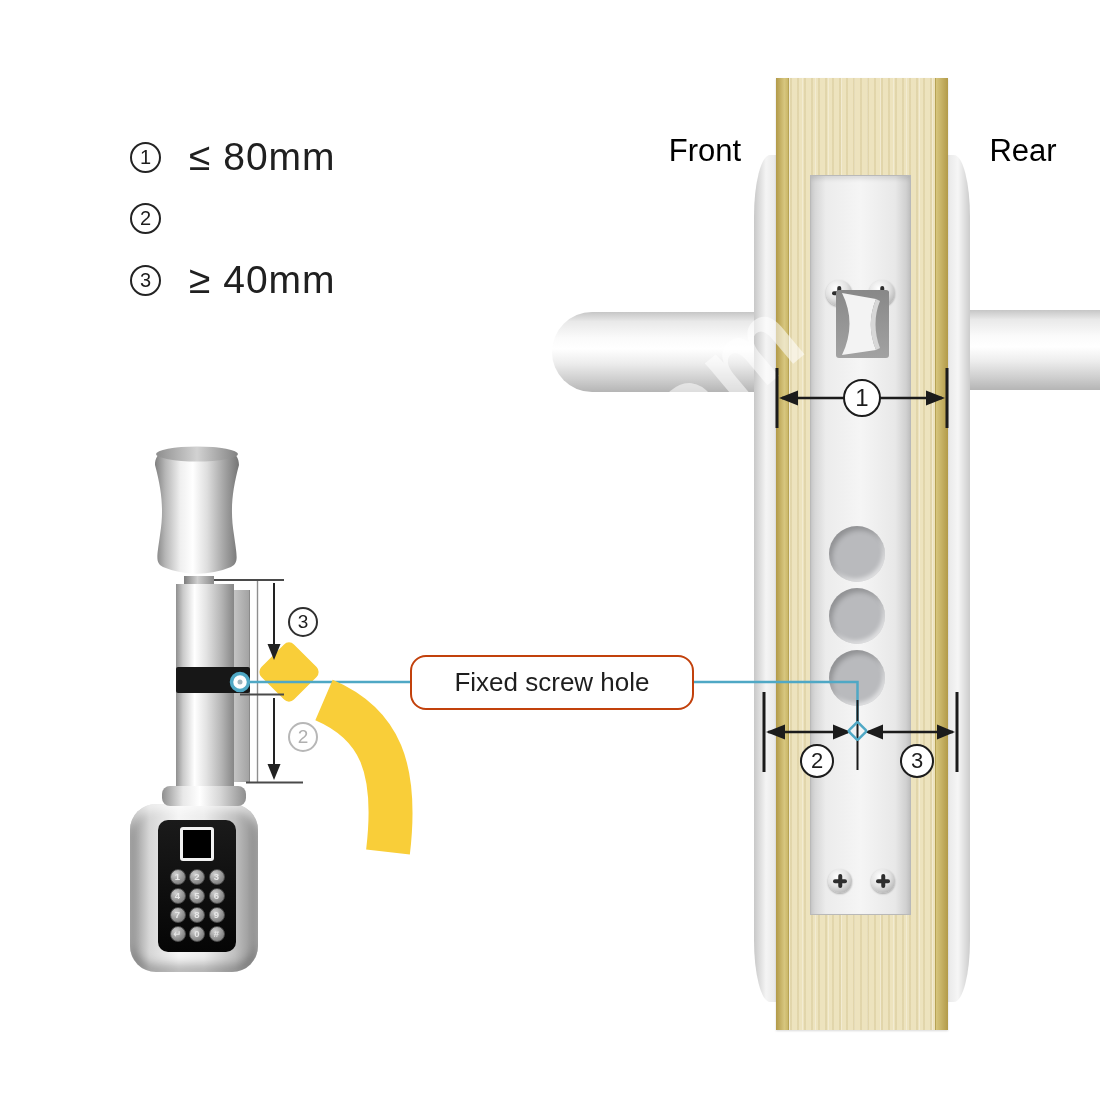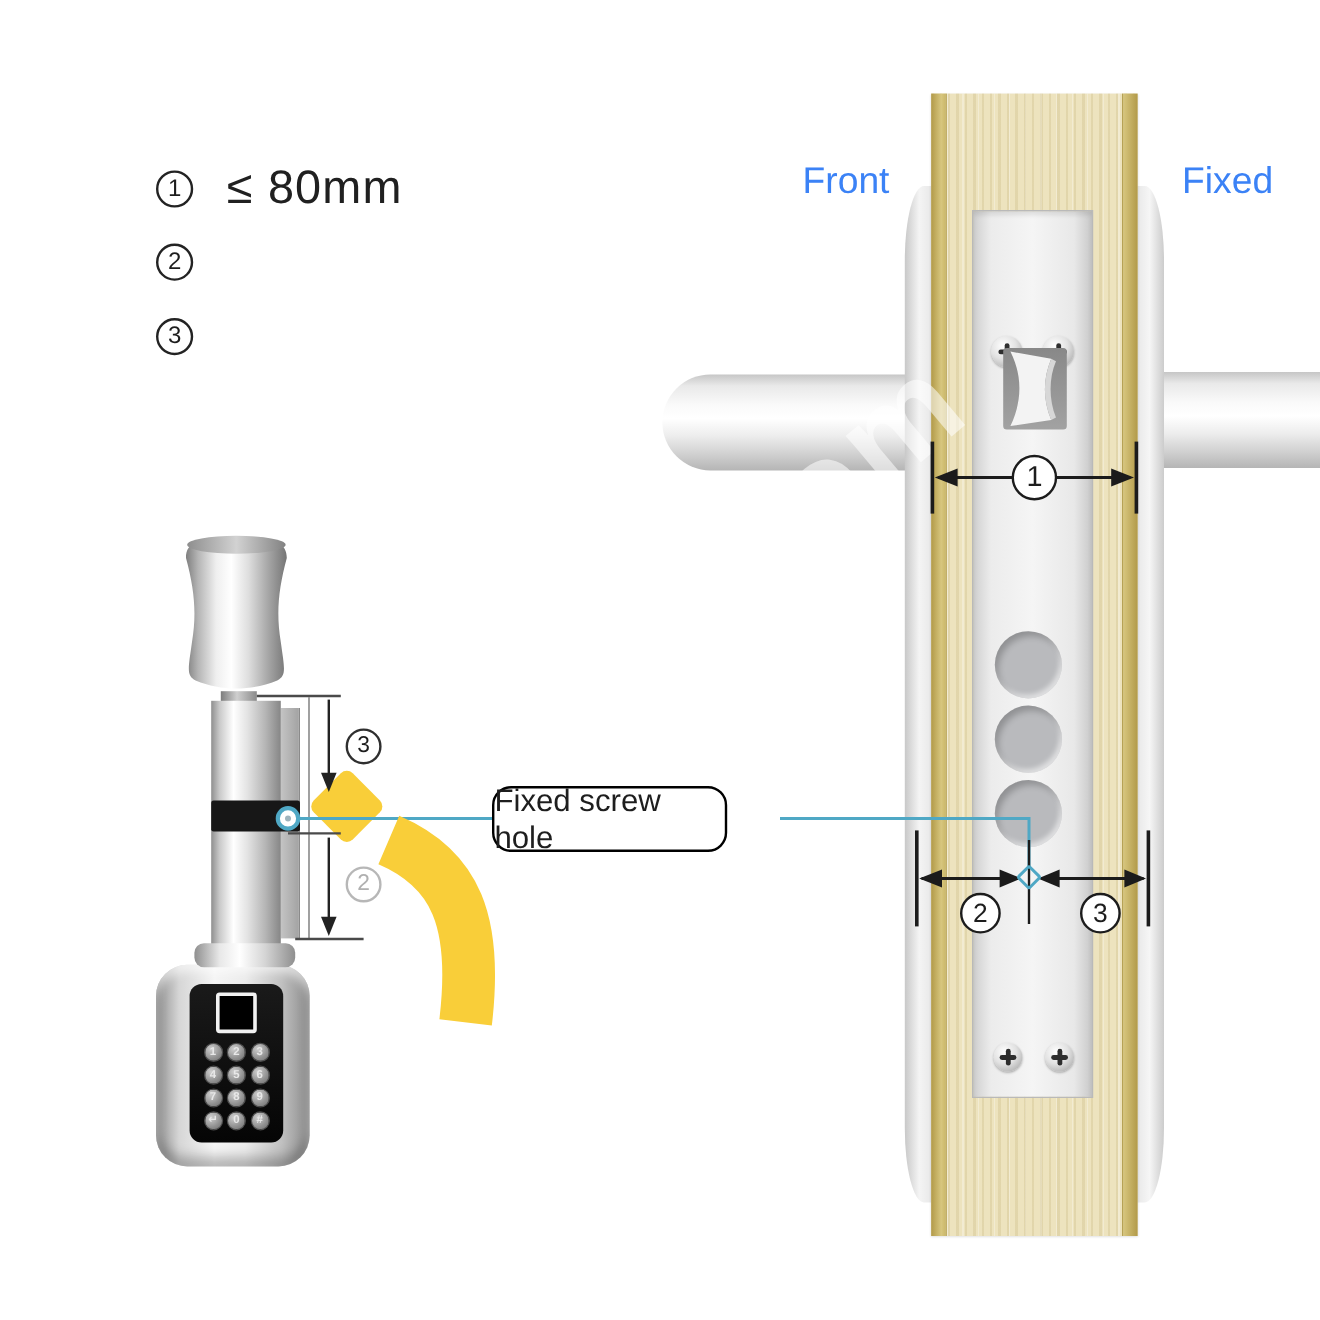--- a/index.html
+++ b/index.html
@@ -9,21 +9,21 @@
   .abs{position:absolute;}
 
   
   .legend-row{position:absolute;left:130px;display:flex;align-items:center;height:44px;z-index:8;}
   .legend-circle{width:31px;height:31px;border:2.5px solid #232323;border-radius:50%;
       display:flex;align-items:center;justify-content:center;font-size:20px;font-weight:500;}
   .legend-text{margin-left:28px;font-size:39px;font-weight:500;letter-spacing:1px;color:#202020;}
 
   
   .side-label{position:absolute;top:133px;width:120px;text-align:center;font-size:31px;
-      font-weight:500;color:#3b82f6;z-index:8;}
+      font-weight:500;color:#000000;z-index:8;}
 
   
   .handle{position:absolute;height:80px;z-index:2;
       background:linear-gradient(180deg,#c6c6c6 0%,#e9e9e9 12%,#fafafa 32%,#ffffff 46%,#ededed 64%,#cfcfcf 84%,#b5b5b5 100%);}
   #handle-left{left:552px;top:312px;width:224px;border-radius:42px 0 0 42px;}
   #handle-right{left:948px;top:310px;width:152px;}
 
   
   .escutcheon{position:absolute;top:155px;height:847px;width:24px;z-index:3;}
   #escutcheon-left{left:754px;border-radius:16px 0 0 16px / 62px 0 0 62px;
@@ -93,22 +93,22 @@
   #yellow-over{z-index:9;}
 
   .dim-circle{position:absolute;background:#fff;border-radius:50%;display:flex;align-items:center;
       justify-content:center;z-index:8;font-weight:500;}
   #dimc-1{left:843px;top:379px;width:38px;height:38px;border:2.5px solid #1c1c1c;font-size:24px;}
   #dimc-2{left:800px;top:744px;width:34px;height:34px;border:2.5px solid #1c1c1c;font-size:22px;}
   #dimc-3{left:900px;top:744px;width:34px;height:34px;border:2.5px solid #1c1c1c;font-size:22px;}
   #dimc-cyl3{left:288px;top:607px;width:30px;height:30px;border:2px solid #2f2f2f;font-size:19px;}
   #dimc-cyl2{left:288px;top:722px;width:30px;height:30px;border:2px solid #b7b7b7;font-size:19px;color:#b0b0b0;}
 
-  #callout{left:410px;top:655px;width:196px;height:55px;z-index:10;background:#fff;
-      border:2px solid #000000;border-radius:16px;display:flex;align-items:center;justify-content:center;
+  #callout{left:410px;top:655px;width:284px;height:55px;z-index:10;background:#fff;
+      border:2px solid #c2410c;border-radius:16px;display:flex;align-items:center;justify-content:center;
       font-size:26px;font-weight:500;color:#1e1e1e;}
 </style>
 </head>
 <body>
 
 <div id="stage">
 
   <div class="legend-row" style="top:135px;">
     <div class="legend-circle">
         <span>1</span>
@@ -117,24 +117,25 @@
   </div>
   <div class="legend-row" style="top:196px;">
     <div class="legend-circle">
         <span>2</span>
       </div>
   </div>
   <div class="legend-row" style="top:258px;">
     <div class="legend-circle">
         <span>3</span>
       </div>
+    <div class="legend-text">≥ 40mm</div>
   </div>
 
   <div class="side-label" style="left:645px;">Front</div>
-  <div class="side-label" style="left:963px;">Fixed</div>
+  <div class="side-label" style="left:963px;">Rear</div>
 
   <div class="handle" id="handle-left"></div>
   <div class="handle" id="handle-right"></div>
 
   <div class="escutcheon" id="escutcheon-left"></div>
   <div class="escutcheon" id="escutcheon-right"></div>
 
   <div class="abs" id="door">
     <div class="door-edge" id="door-edge-left"></div>
     <div class="door-edge" id="door-edge-right"></div>

